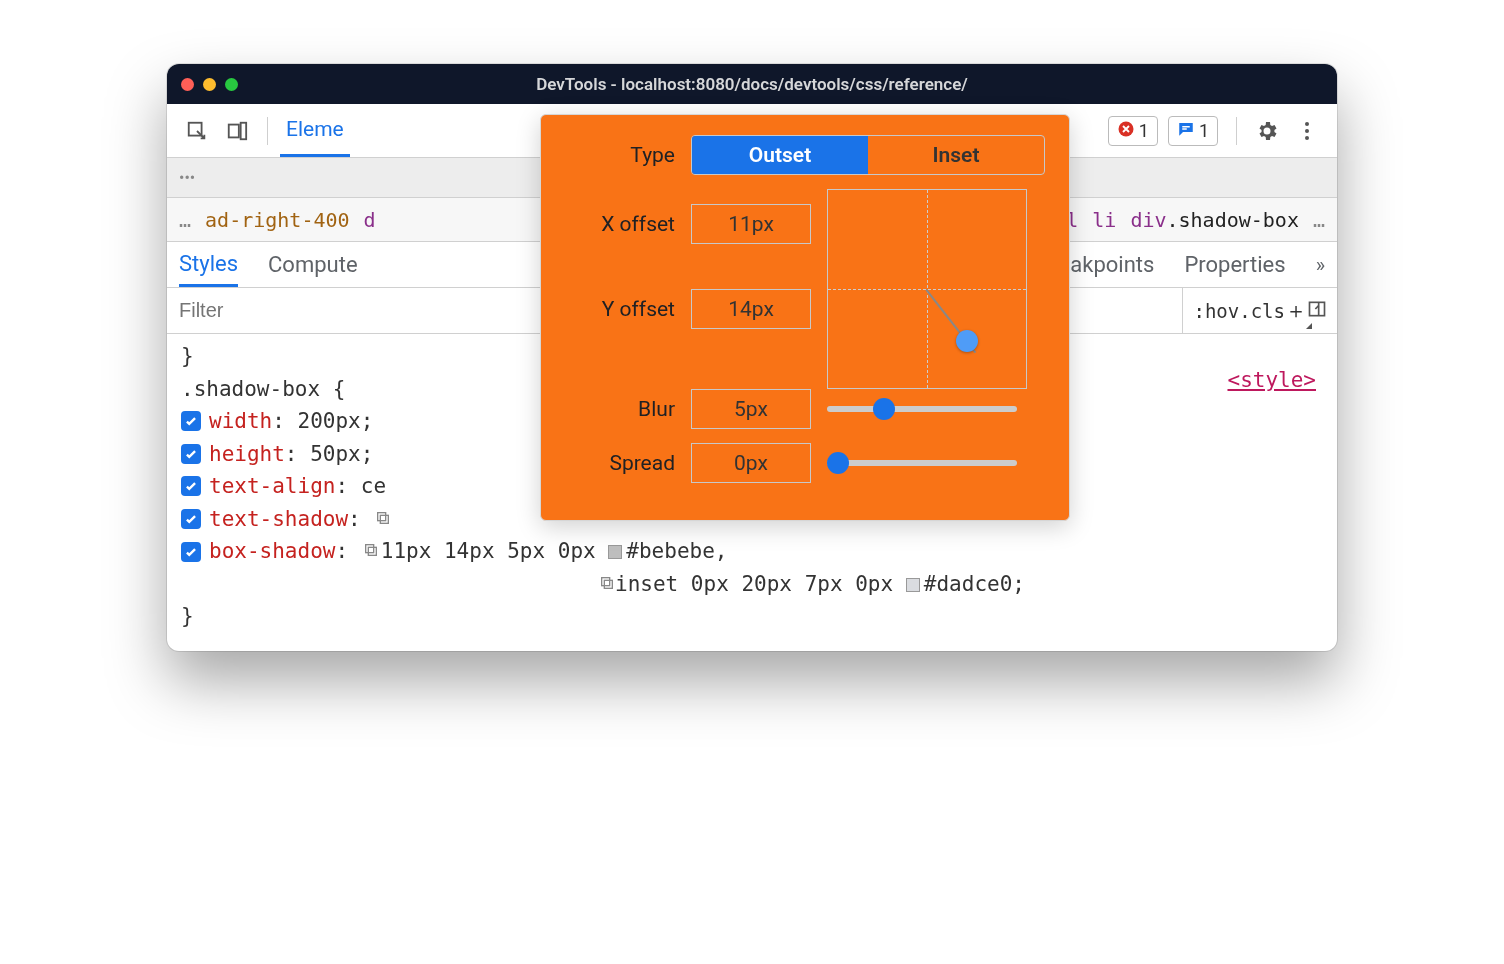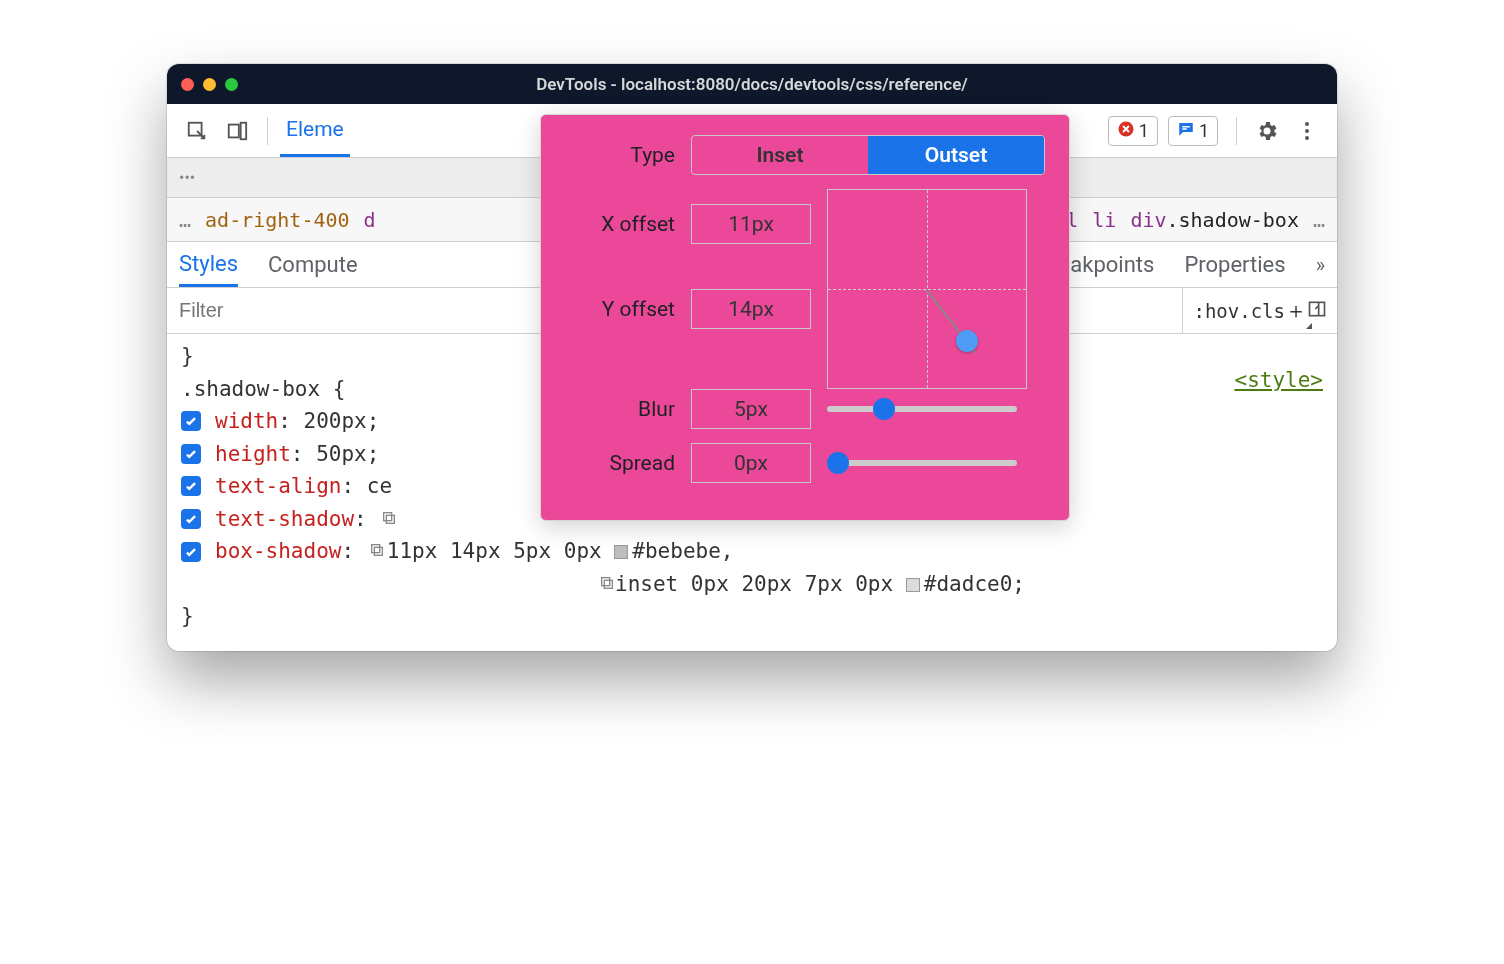--- a/index.html
+++ b/index.html
@@ -122,47 +122,47 @@
   .stylescontent {
     padding: 6px 14px 18px 14px;
     font-family: Menlo, Consolas, monospace;
     font-size: 21px; line-height: 1.55;
     color:#333; position:relative;
     border-radius: 0 0 12px 12px;
   }
   .stylescontent .brace { color:#333; }
   .stylescontent .sel { color:#333; }
   .stylescontent .link-style {
-    position:absolute; right:14px; top:30px; text-decoration:underline;
-    color:#4d7c0f;
+    position:absolute; right:21px; top:30px; text-decoration:underline;
+    color:#be185d;
   }
   .prop-row { display:flex; align-items:center; gap:8px; padding-left:0px;}
   .prop-row .cb {
     width:20px; height:20px; background:#1a73e8; border-radius:4px;
     display:flex;align-items:center;justify-content:center;
     flex-shrink:0;
   }
   .prop-row .cb svg{width:14px;height:14px;}
-  .prop-row .prop { color:#c5221f;margin-left:6px; }
+  .prop-row .prop { color:#c5221f; }
   .prop-row .val { color:#333; }
   .prop-row .swatch-ic { color:#888; margin:0 2px;}
   .color-swatch {
     display:inline-block; width:14px;height:14px;background:#bebebe;
     border:1px solid #999; vertical-align:-1px; margin-right:4px;
   }
   .color-swatch.light{background:#dadce0;}
   .indent-line { padding-left: 120px; text-align: center; }
 
   
   .popup {
     position:absolute;
     left: 373px;
     top: 50px;
     width: 530px;
-    background:#ec4899;
+    background:#f97316;
     border:1px solid #d6d6d6;
     border-radius:6px;
     box-shadow: 0 6px 24px rgba(0,0,0,0.18);
     padding: 20px 24px 24px 24px;
     font-family: -apple-system, BlinkMacSystemFont, "Segoe UI", Roboto, sans-serif;
     z-index:10;
   }
   .popup .prow {
     display:grid;
     grid-template-columns: 110px 120px 1fr;
@@ -391,22 +391,22 @@
           </svg></span><span class="val">inset 0px 20px 7px 0px</span> <span class="color-swatch light"></span><span class="val">#dadce0</span>;
     </div>
     <div class="brace">}</div>
   </div>
 
   <div class="popup">
 
     <div class="prow typerow">
       <div class="plabel">Type</div>
       <div class="segmented">
+        <div class="seg active">Outset</div>
         <div class="seg">Inset</div>
-        <div class="seg active">Outset</div>
       </div>
     </div>
 
     <div class="offsetblock">
       <div class="plabel">X offset</div>
       <div class="numbox">11px</div>
       <div class="xygrid" style="grid-row: span 3;">
         <div class="hline"></div>
         <div class="vline"></div>
         <div class="handleline"></div>

